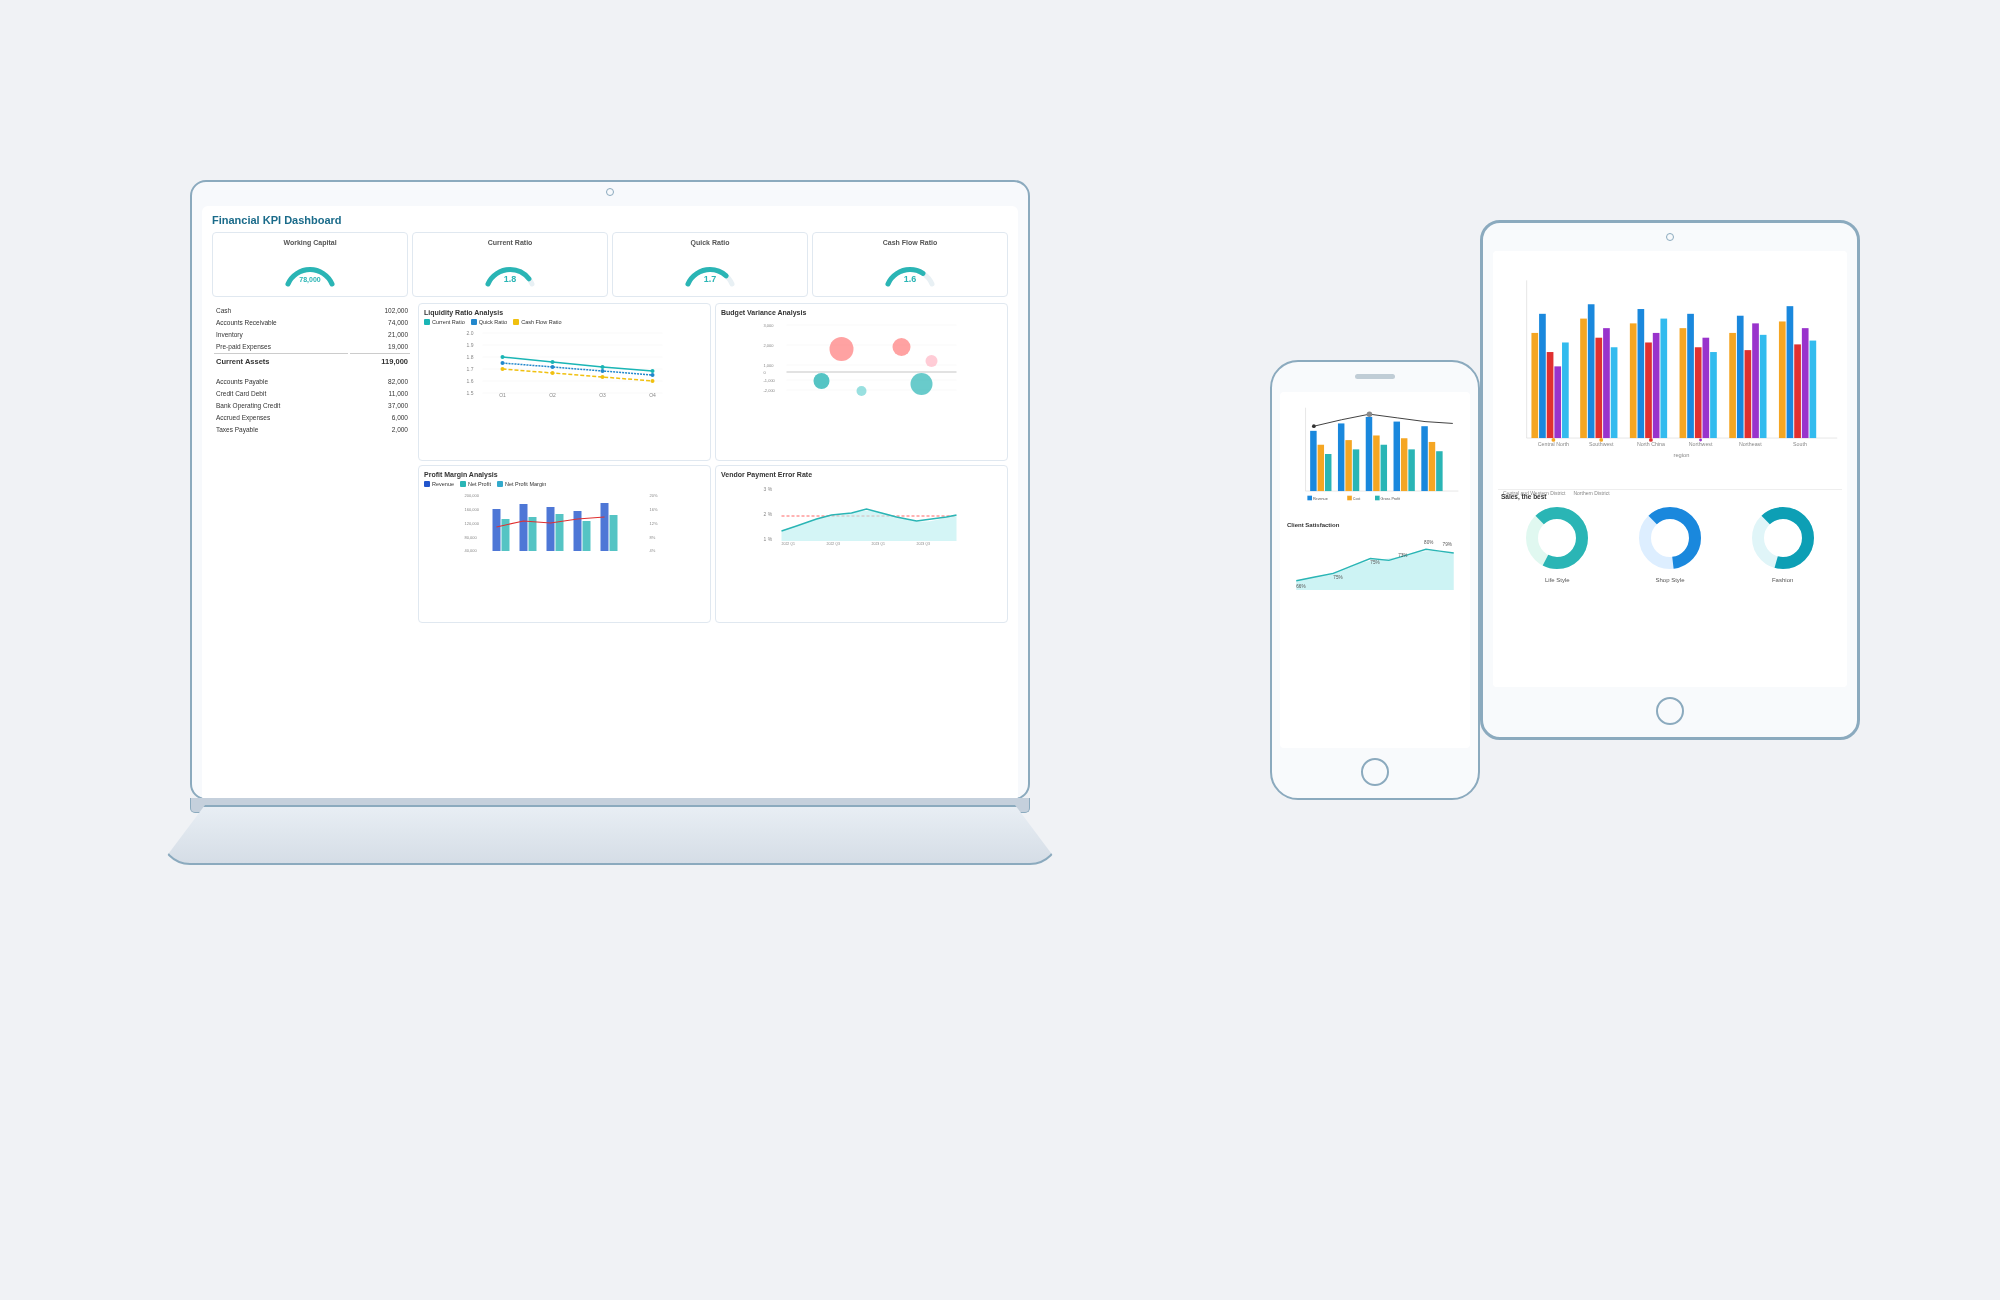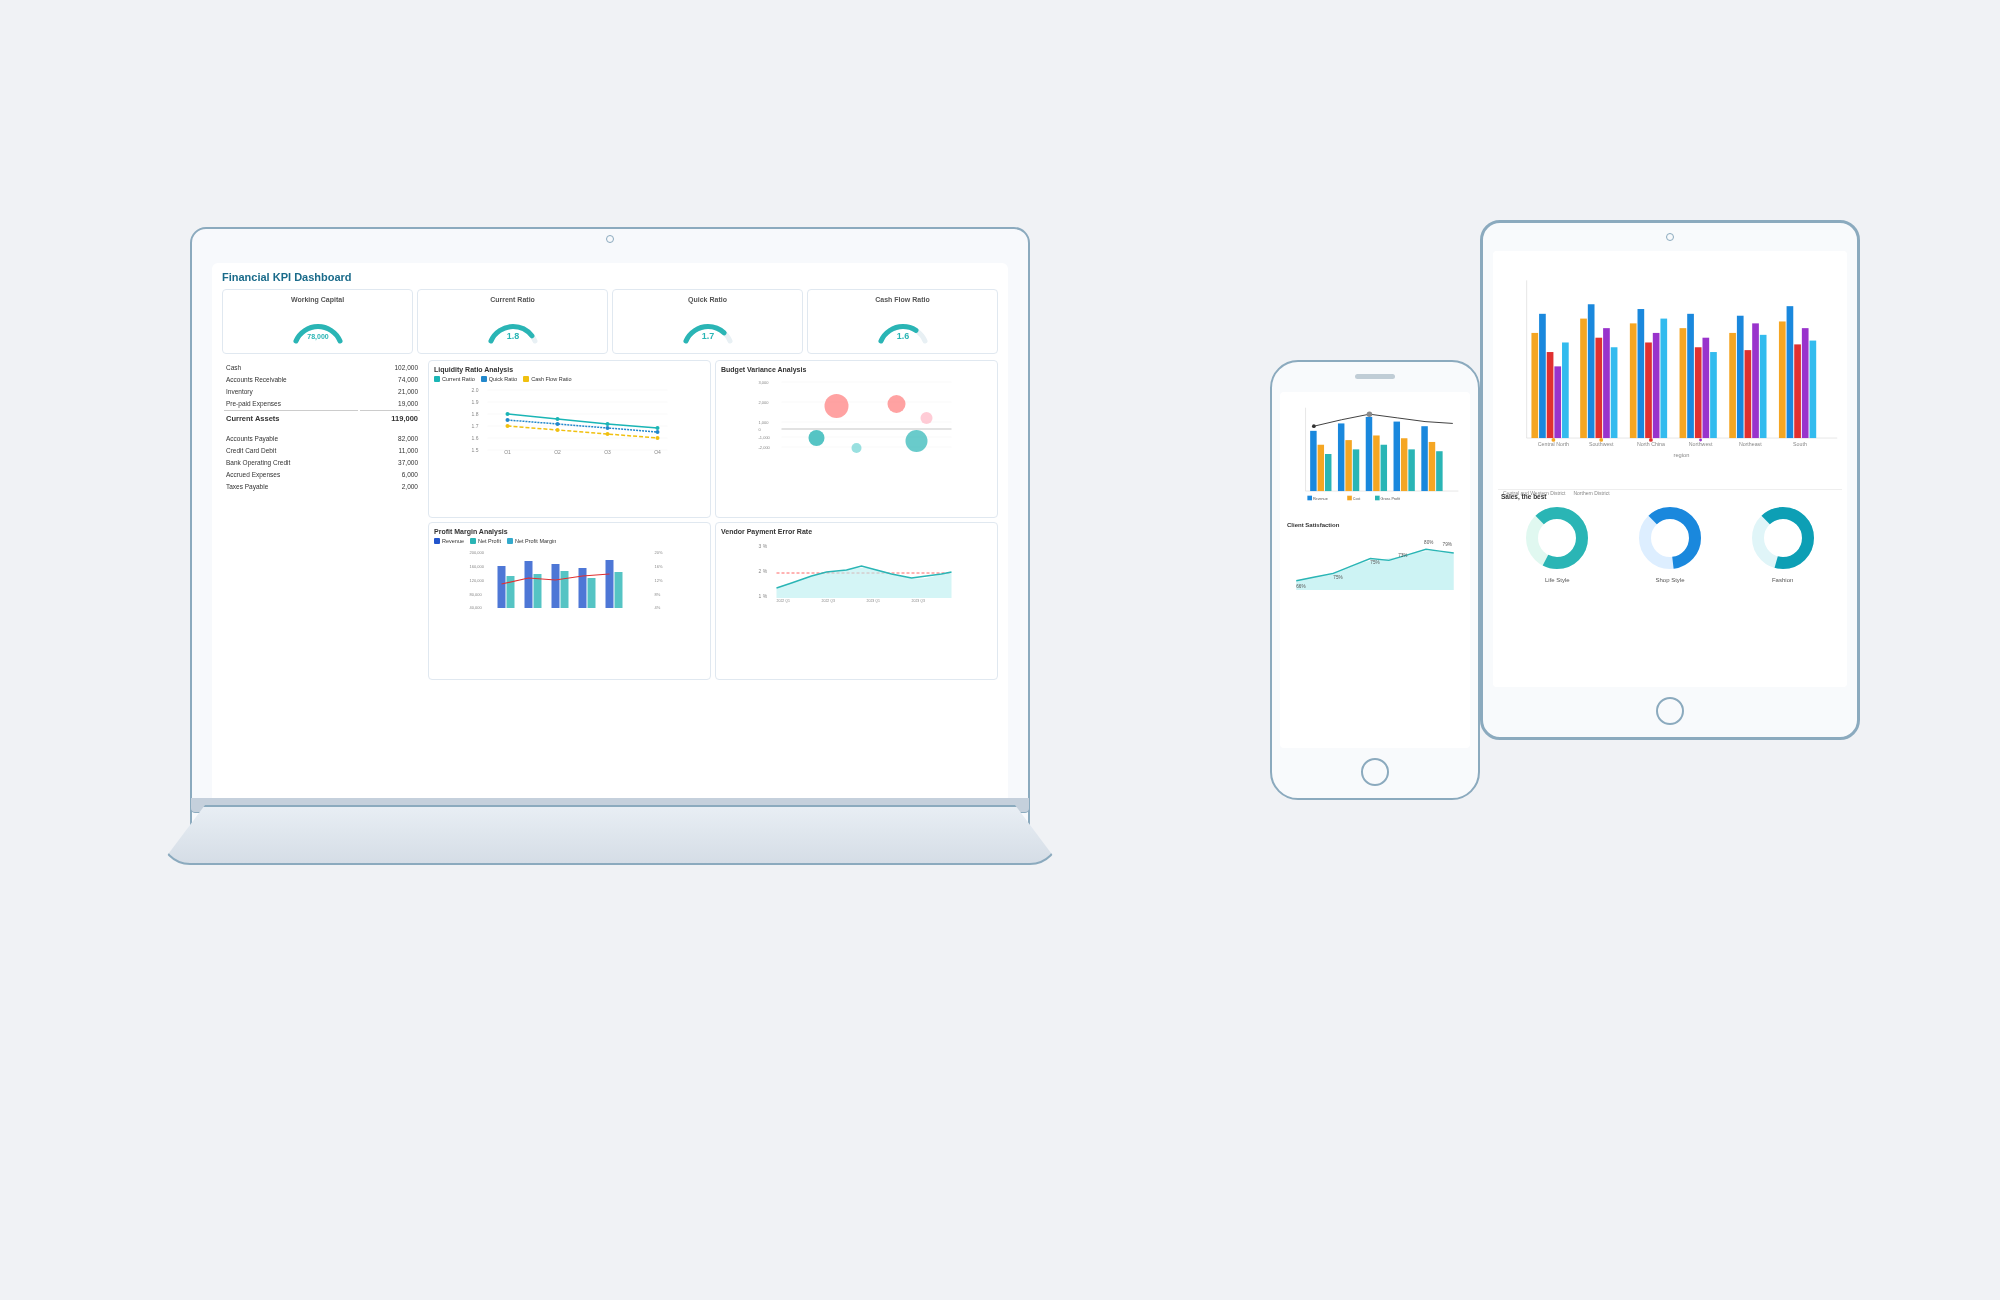--- a/index.html
+++ b/index.html
@@ -29,22 +29,21 @@
       height: 900px;
     }
     .laptop-screen-outer {
       position: absolute;
       top: 0; left: 30px;
       width: 840px;
       height: 620px;
       background: #f7f9fc;
       border: 2.5px solid #8baabe;
       border-radius: 16px;
-      padding: 20px;
-      margin-top: 47px;
+      padding: 10px;
     }
     .laptop-camera {
       position: absolute;
       top: 6px;
       left: 50%;
       transform: translateX(-50%);
       width: 8px; height: 8px;
       border-radius: 50%;
       border: 1.5px solid #8baabe;
       background: transparent;

